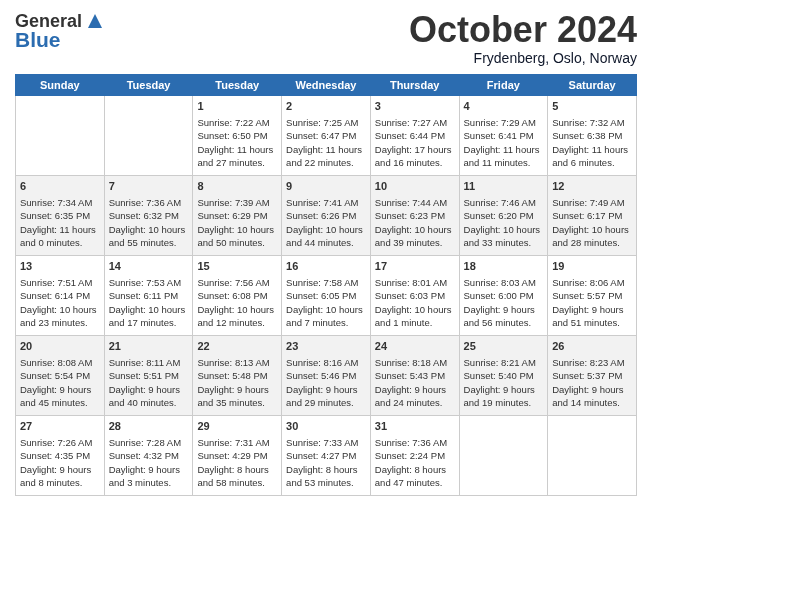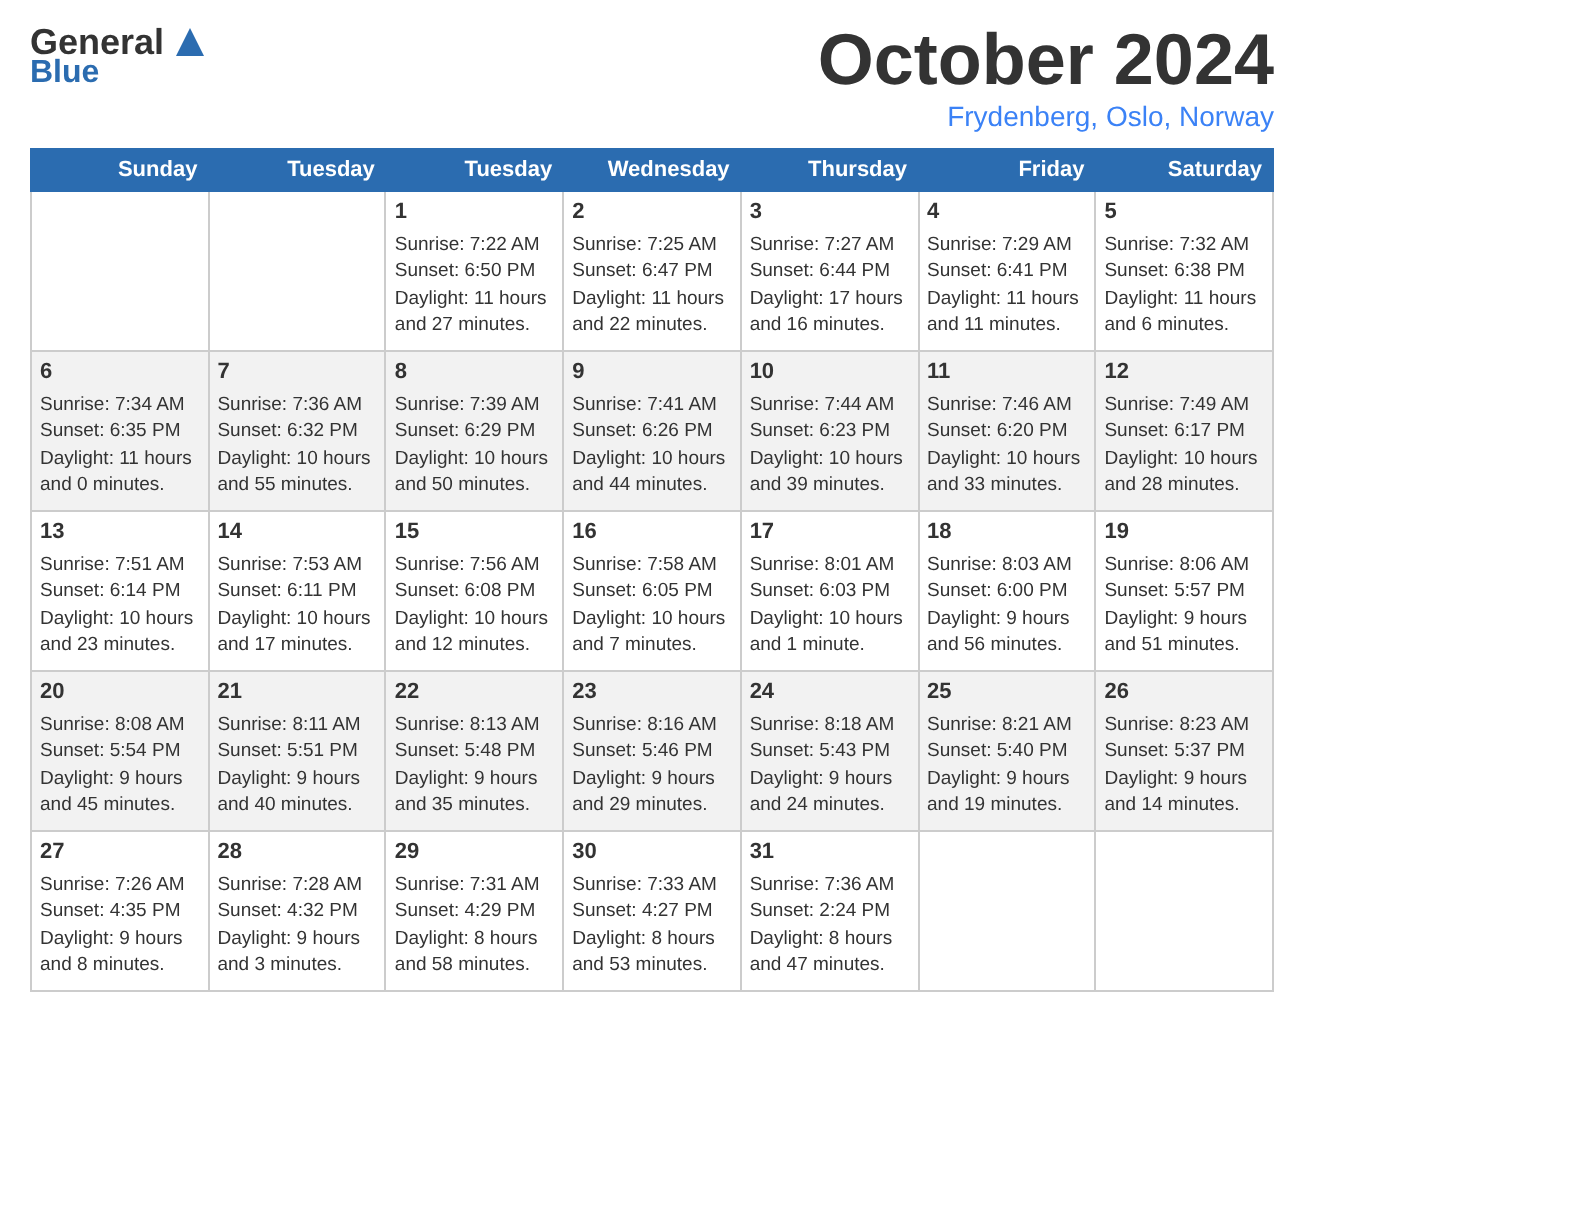--- a/index.html
+++ b/index.html
@@ -32,36 +32,36 @@
       margin-left: 25px;
     }
     .month-title {
       font-size: 36px;
       font-weight: bold;
       color: #333;
       line-height: 1.1;
     }
     .location {
       font-size: 14px;
-      color: #3b82f6;
+      color: #0f172a;
     }
     table {
       width: 100%;
       border-collapse: collapse;
       table-layout: fixed;
     }
     thead tr {
       background-color: #2b6cb0;
     }
     thead th {
       color: #fff;
       font-size: 11px;
       font-weight: bold;
       padding: 4px 5px;
-      text-align: right;
+      text-align: center;
       border: 1px solid #2b6cb0;
     }
     tbody tr {
       height: 80px;
     }
     tbody tr:nth-child(odd) {
       background-color: #fff;
     }
     tbody tr:nth-child(even) {
       background-color: #f2f2f2;
@@ -89,21 +89,21 @@
 <div class="container">
   <div class="header">
     <div class="logo">
       <div>
         <div style="display:flex;align-items:center;">
           <span class="logo-general" style="font-size:18px;font-weight:bold;">General</span>
           <svg width="22" height="22" viewBox="0 0 22 22" style="margin-left:2px;">
             <polygon points="4,18 11,4 18,18" fill="#2b6cb0"></polygon>
           </svg>
         </div>
-        <div class="logo-blue" style="font-size:16px;font-weight:bold;color:#2b6cb0;margin-top:-4px;">Blue</div>
+        <div class="logo-blue" style="font-size:21px;font-weight:bold;color:#2b6cb0;margin-top:-4px;">Blue</div>
       </div>
     </div>
     <div class="title-block">
       <div class="month-title">October 2024</div>
       <div class="location">Frydenberg, Oslo, Norway</div>
     </div>
   </div>
 
   <table>
     <thead>

